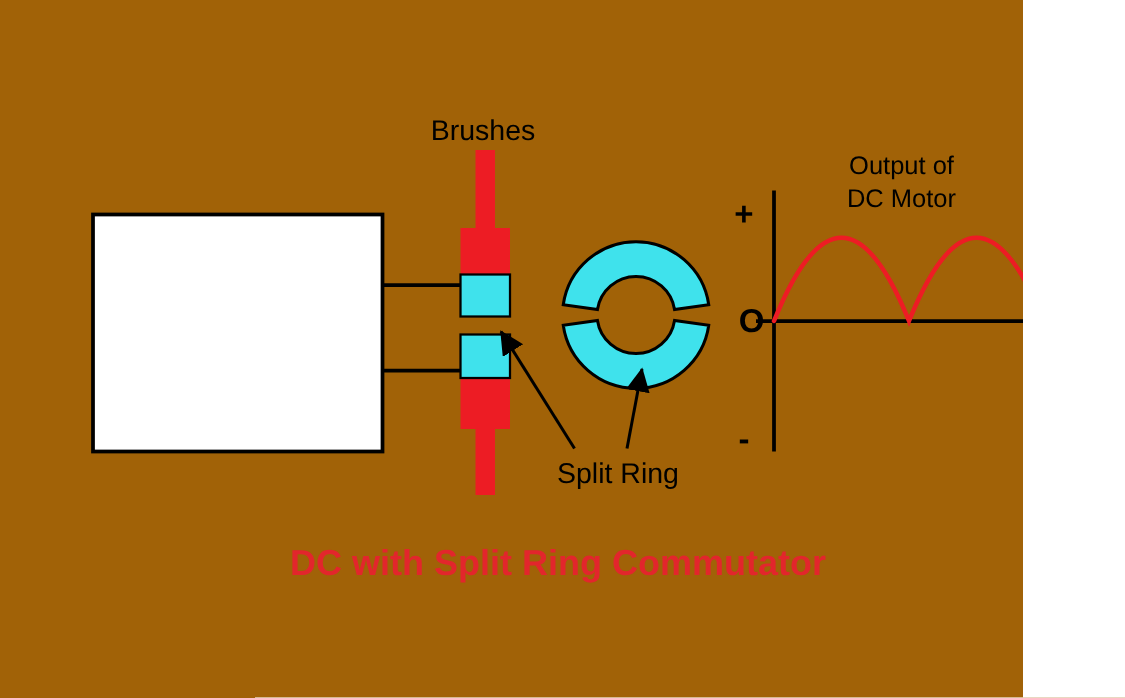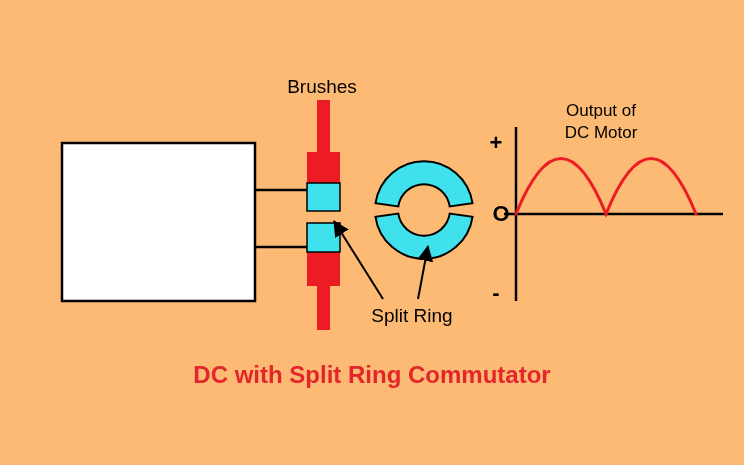--- a/index.html
+++ b/index.html
@@ -2,23 +2,23 @@
 <html style="--red: #ed1c24; --cyan: #3fe2ec; --ink: #000000; --titleRed: #e2262c;"><head>
   <meta charset="utf-8">
   <style>
     html, body {
       margin: 0;
       padding: 0;
       background: #ffffff;
     }
     .canvas {
       position: relative;
-      width: 744px;
+      width: 682px;
       height: 465px;
-      background: #fdba74;
+      background: #a16207;
       font-family: "Liberation Sans", sans-serif;
       overflow: hidden;
     }
     svg text {
       font-family: "Liberation Sans", sans-serif;
       fill: #000000;
     }
     .lbl       { font-size: 19px; }
     .axis-lbl  { font-size: 22px; font-weight: bold; }
     .out-lbl   { font-size: 17px; font-weight: 500; }

